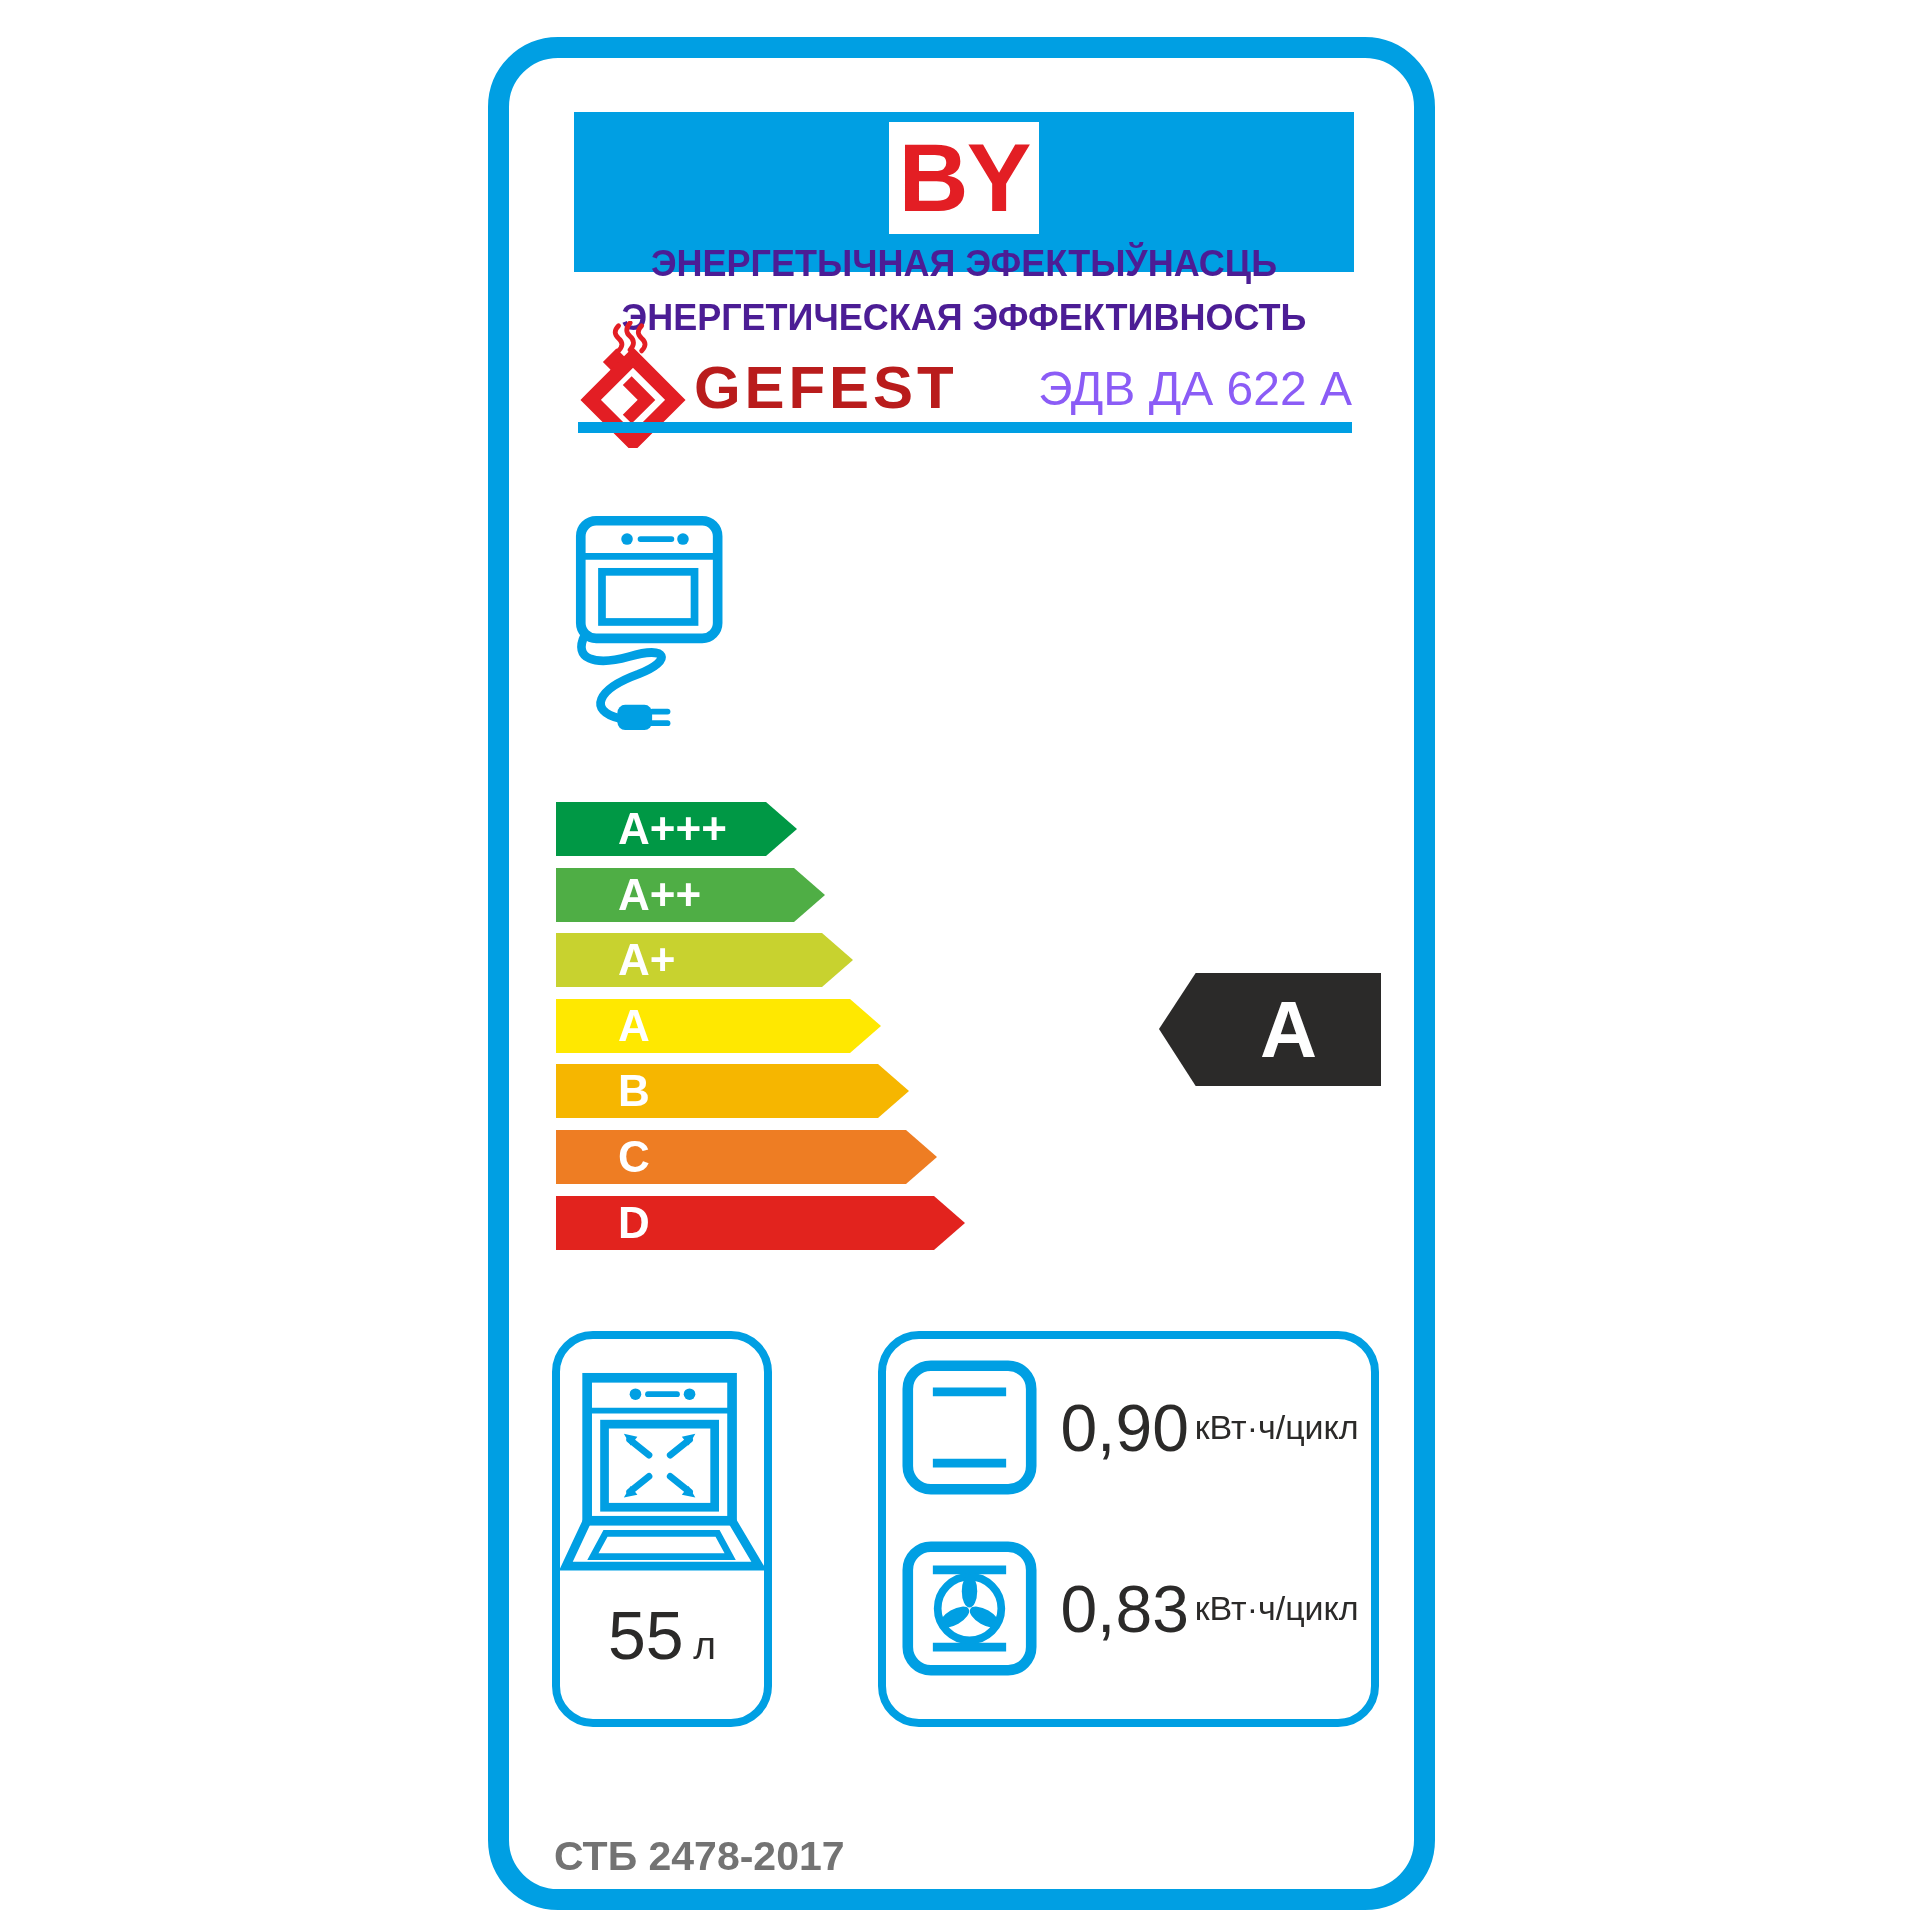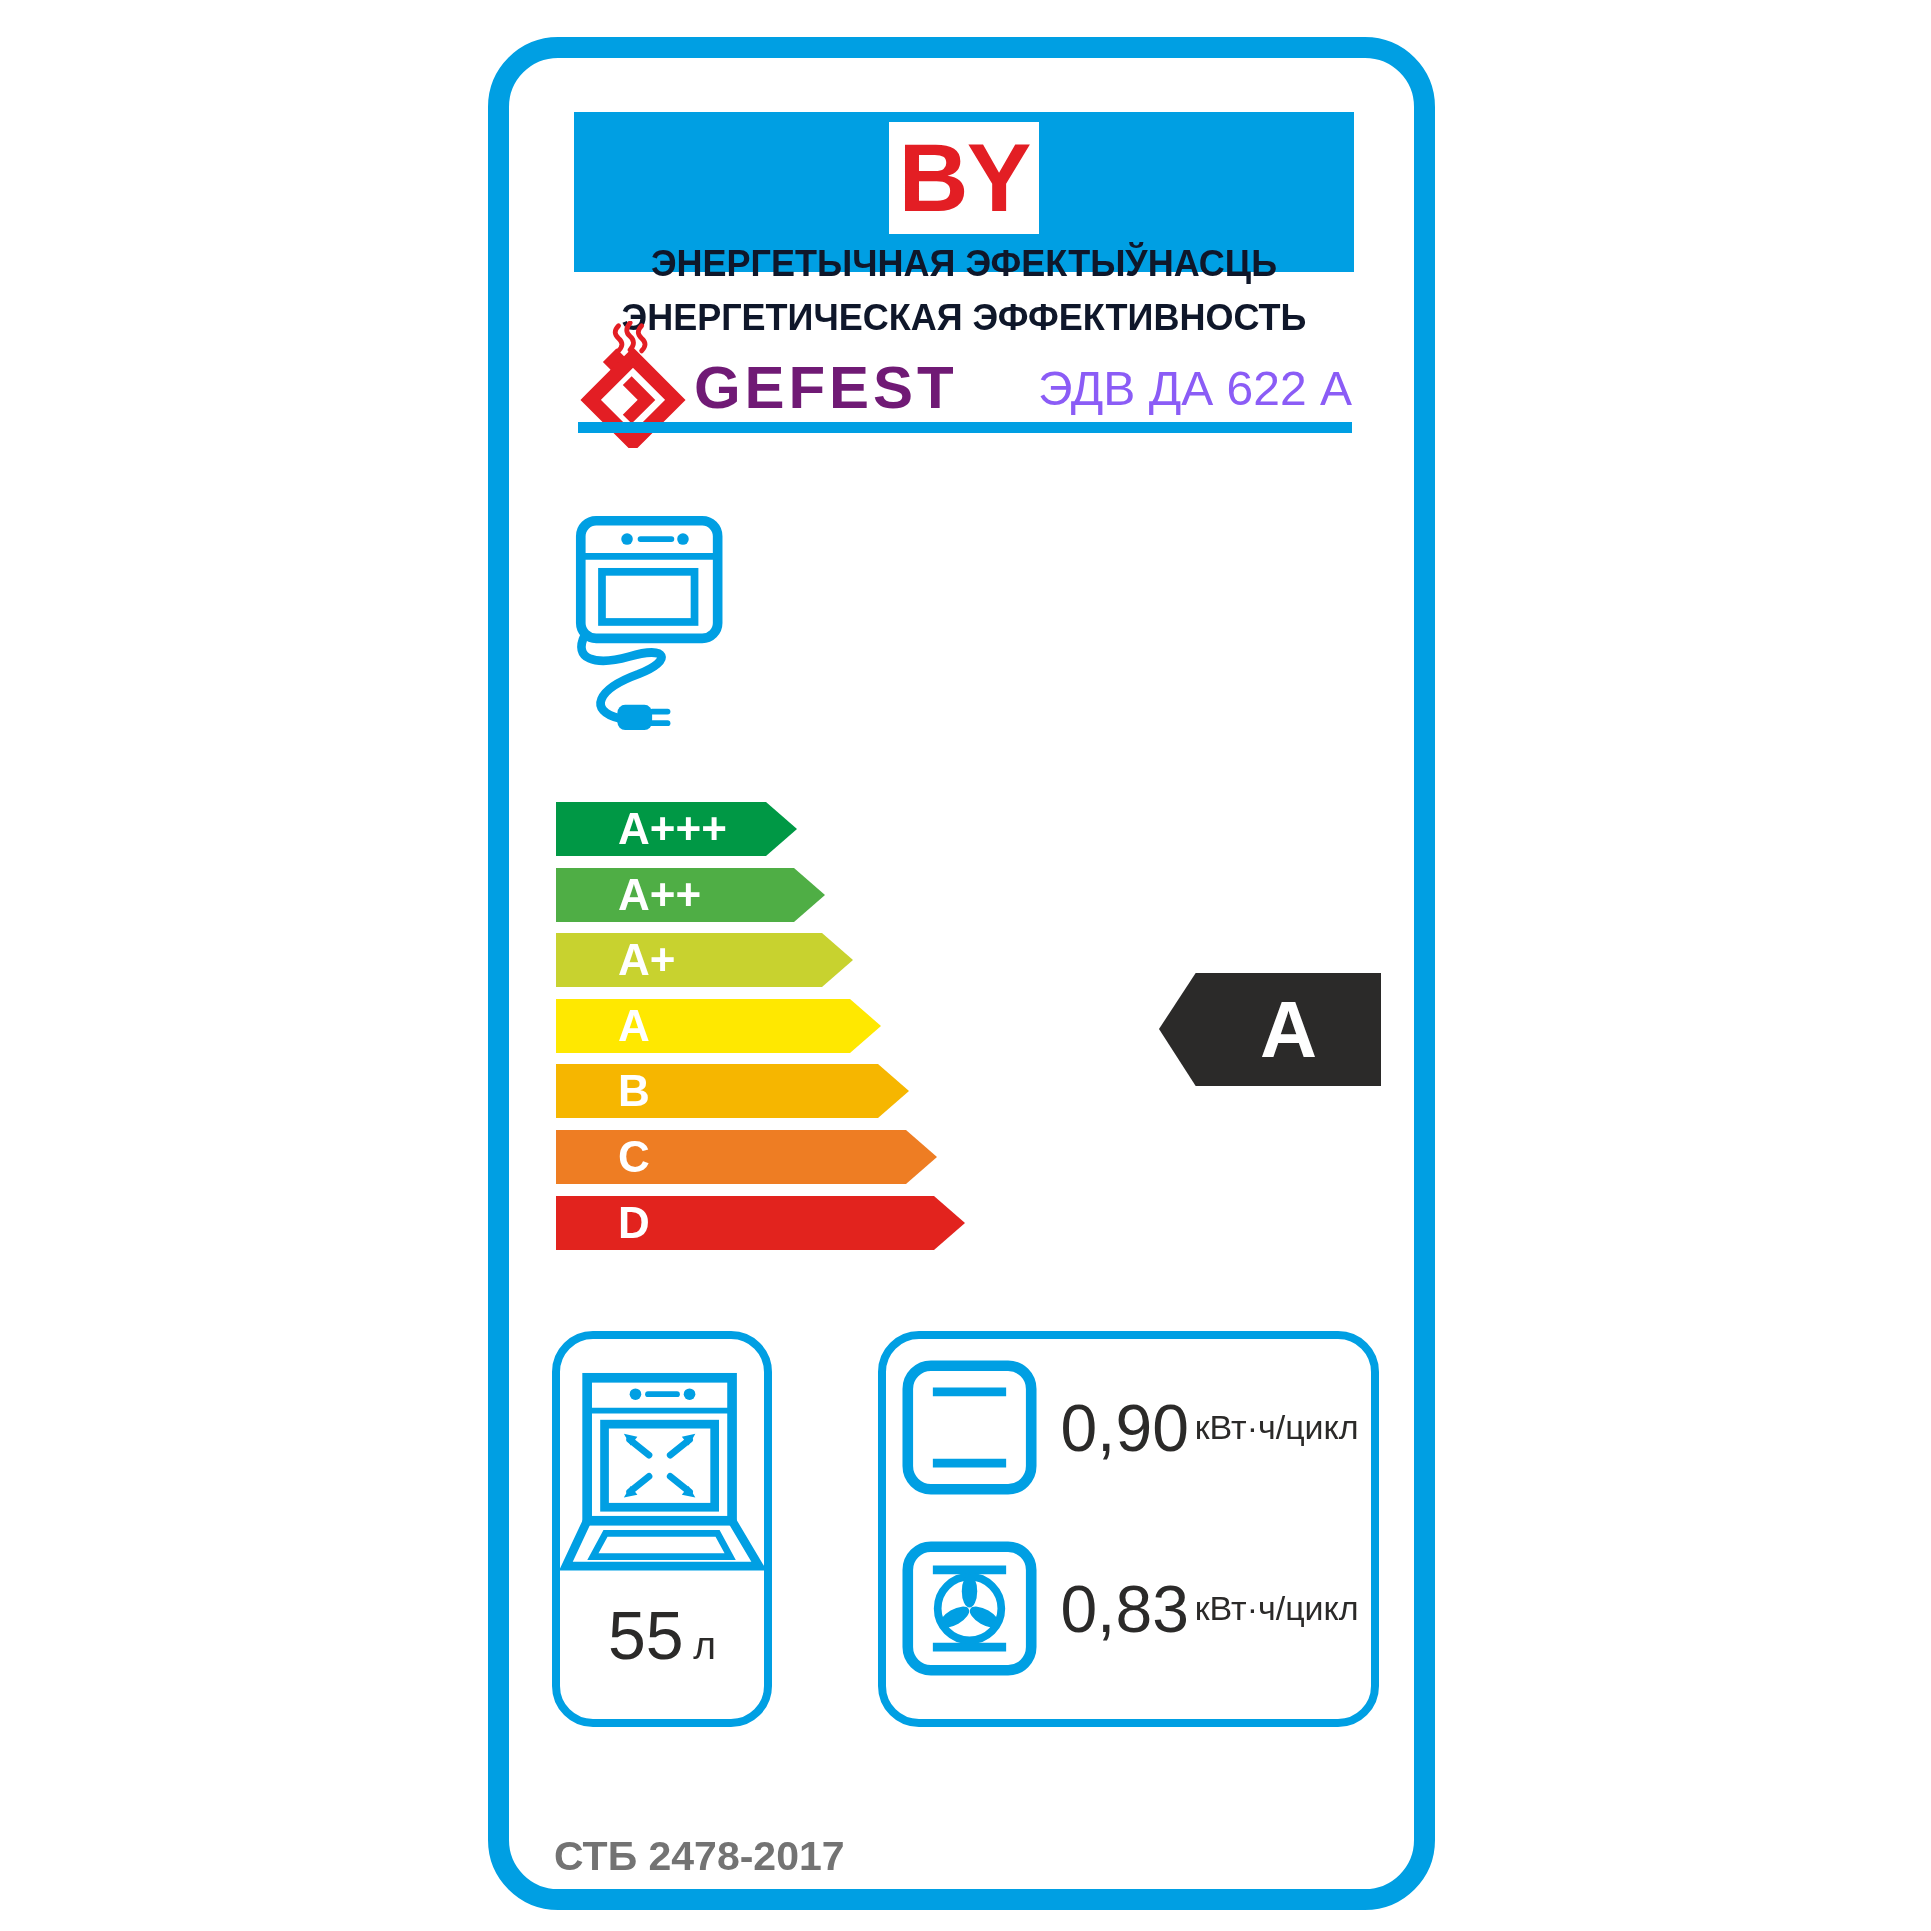--- a/index.html
+++ b/index.html
@@ -19,27 +19,27 @@
     left:65px; top:54px; width:780px; height:160px; background:#009fe3;
     display:flex; align-items:center;flex-direction:column;
   }
   .by-box {
     margin:9.7px; width:150px; background:#ffffff; flex:0 0 auto;
     display:flex; align-items:center; justify-content:center;
   }
   .by-text { color:#e31e24; font-size:97px; font-weight:700; letter-spacing:-1.9px; }
   .titles {
     flex:1; display:flex; flex-direction:column; justify-content:center; align-items:center;
-    gap:11.6px; color:#0f172a; font-weight:700; font-size:36px; white-space:nowrap;
+    gap:11.6px; color:#4c1d95; font-weight:700; font-size:36px; white-space:nowrap;
   }
 
   
   .flame-svg { left:70px; top:263px; }
   .brand-name {
-    left:185px; top:295px; color:#701a75; font-size:60px; font-weight:700;
+    left:185px; top:295px; color:#b91c1c; font-size:60px; font-weight:700;
     letter-spacing:3.9px; white-space:nowrap;
   }
   .model-name { right:62px; top:303px; font-size:48px; color:#8b5cf6; white-space:nowrap;margin-left:48px; }
   .brand-rule { left:69px; top:364px; width:774px; height:10.6px; background:#009fe3; }
 
   .oven-cord-svg { left:64px; top:456px; }
 
   
   .scale { left:47px; top:744px; }
   .bar {

